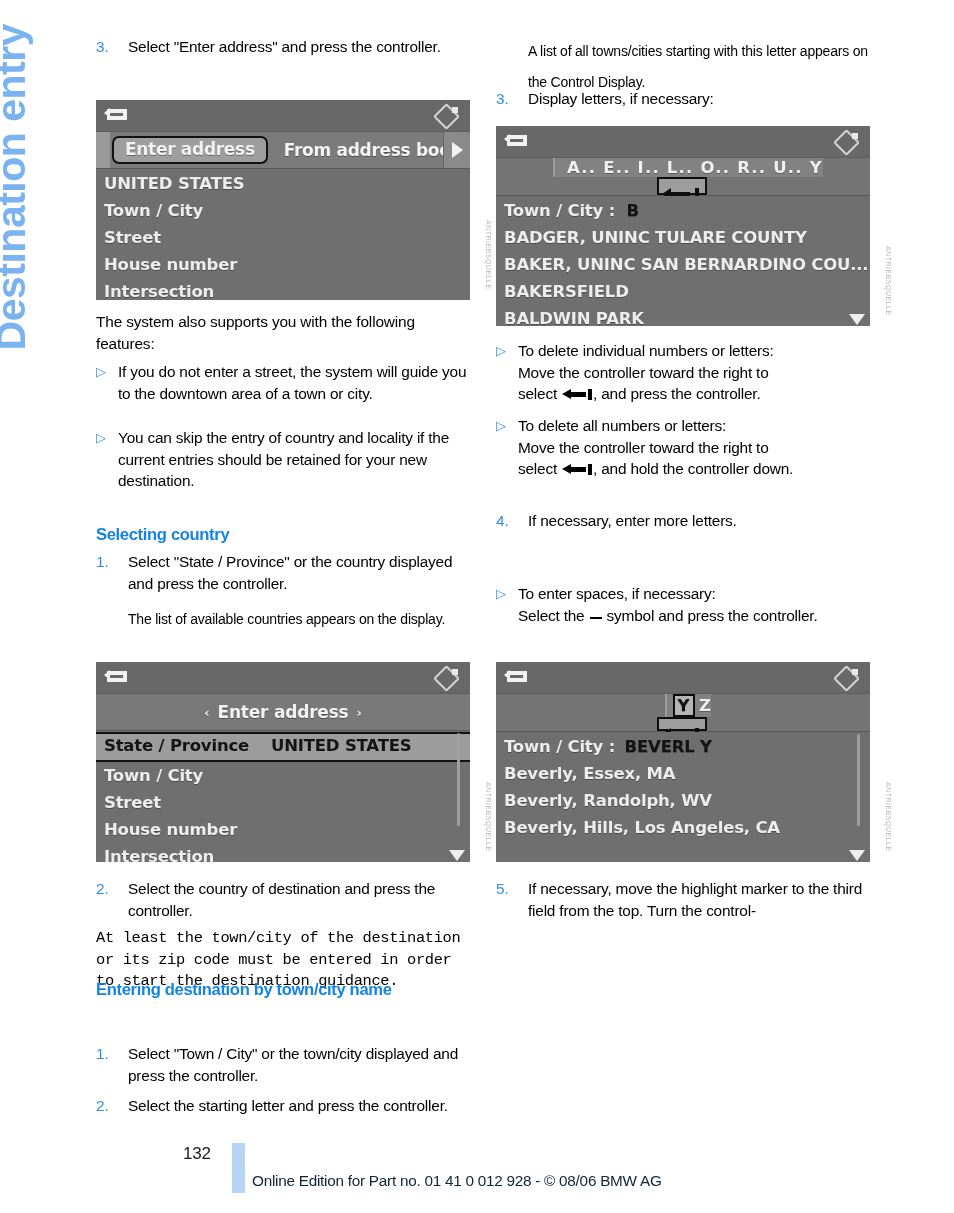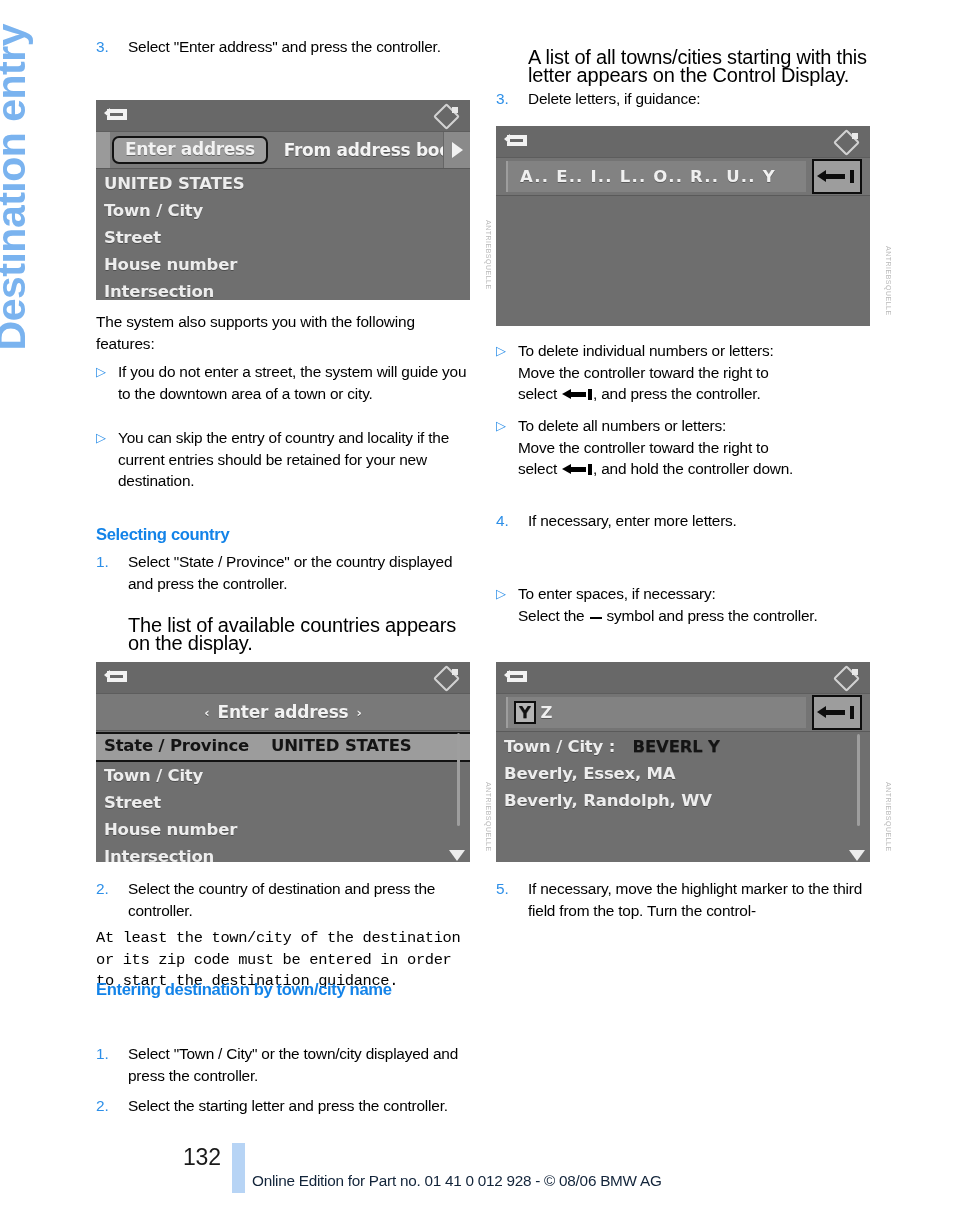--- a/index.html
+++ b/index.html
@@ -89,24 +89,23 @@
     flex: 0 0 22px;
     color: #2d8fe8;
     font-size: 13px;
     line-height: 21.5px;
     padding-top: 0px;
   }
   .bullitem .btext { flex: 1 1 auto; }
 
   .indent-body {
     margin-left: 32px;
-    font-size: 20px;
-    line-height: 18px;
+    font-size: 14px;
+    line-height: 31px;
     letter-spacing: -0.2px;
-    margin-top: 12px;
   }
 
   .heading {
     color: #1383e8;
     font-weight: bold;
     font-size: 16.6px;
     letter-spacing: -0.35px;
     margin: 0;
   }
 
@@ -335,20 +334,21 @@
   }
 
   
   .alpha-row {
     position: relative;
     height: 37px;
     background: #747474;
     border-bottom: 1px solid #5a5a5a;
     display: flex;
     align-items: center;
+    flex-direction: column;
   }
   .alpha-strip {
     margin-left: 10px;
     flex: 1 1 auto;
     height: 31px;
     background: #828282;
     display: flex;
     align-items: center;
     padding-left: 12px;
     color: #f0f0f0;
@@ -413,21 +413,21 @@
     position: absolute;
     left: 0;
     bottom: 0;
     width: 954px;
     height: 70px;
   }
   .page-num {
     position: absolute;
     left: 183px;
     top: 1px;
-    font-size: 23px;
+    font-size: 17px;
     color: #1a1a1a;
     letter-spacing: -0.2px;
   }
   .page-bar {
     position: absolute;
     left: 232px;
     top: 0px;
     width: 13px;
     height: 50px;
     background: #b7d4f5;
@@ -558,21 +558,21 @@
     <span class="ntext">Select the starting letter and press the controller.</span>
   </div>
 </div>
 
 <div class="col col-right">
 
   <div class="indent-body" style="position:absolute; top:36px; left:0; width:380px; margin-left:32px; width:348px;">A list of all towns/cities starting with this letter appears on the Control Display.</div>
 
   <div class="numitem" style="position:absolute; top:88px; left:0; width:380px;">
     <span class="num">3.</span>
-    <span class="ntext">Delete letters, if guidance:</span>
+    <span class="ntext">Display letters, if necessary:</span>
   </div>
 
   <div class="nav-shot" style="position:absolute; top:126px; left:0;">
     <div class="status-bar">
       <div class="back-icon">
         <div class="ba-head"></div>
           <div class="ba-top"></div>
           <div class="ba-right"></div>
           <div class="ba-bottom"></div>
       </div>
@@ -582,20 +582,31 @@
       </div>
     </div>
     <div class="alpha-row">
       <div class="alpha-strip">A..  E..  I..  L..  O..  R..  U..  Y</div>
       <div class="del-key">
         <div class="k-head"></div>
           <div class="k-shaft"></div>
           <div class="k-bar"></div>
       </div>
     </div>
+    <div class="list-area" style="height:calc(200px - 31px - 38px);">
+      <div class="list-row">
+        <span>Town / City :</span>
+        <span class="label-dark" style="margin-left:6px;">B</span>
+      </div>
+      <div class="list-row">BADGER, UNINC TULARE COUNTY</div>
+      <div class="list-row">BAKER, UNINC SAN BERNARDINO COU...</div>
+      <div class="list-row">BAKERSFIELD</div>
+      <div class="list-row">BALDWIN PARK</div>
+      <div class="scroll-down"></div>
+    </div>
   </div>
   <div class="side-watermark" style="left:382px; top:246px;">ANTRIEBSQUELLE</div>
 
   <div class="bullitem" style="position:absolute; top:340px; left:0; width:380px;">
     <span class="tri">▷</span>
     <span class="btext">
       <span>To delete individual numbers or letters:</span><br>
       <span>Move the controller toward the right to</span><br>
       <span>select </span><span class="del-glyph"><span class="head"></span><span class="shaft"></span><span class="bar"></span></span><span>, and press the controller.</span>
     </span>
@@ -645,24 +656,25 @@
       </div>
       <div class="del-key">
         <div class="k-head"></div>
           <div class="k-shaft"></div>
           <div class="k-bar"></div>
       </div>
     </div>
     <div class="list-area" style="height:calc(200px - 31px - 38px);">
       <div class="list-row">
         <span>Town / City :</span>
-        <span class="label-dark" style="margin-left:12px;">BEVERL Y</span>
+        <span class="label-dark" style="margin-left:4px;">BEVERL Y</span>
       </div>
       <div class="list-row">Beverly, Essex, MA</div>
       <div class="list-row">Beverly, Randolph, WV</div>
+      <div class="list-row">Beverly, Hills, Los Angeles, CA</div>
       <div class="scroll-track">
           <div class="scroll-thumb"></div>
         </div>
       <div class="scroll-down"></div>
     </div>
   </div>
   <div class="side-watermark" style="left:382px; top:782px;">ANTRIEBSQUELLE</div>
 
   <div class="numitem" style="position:absolute; top:878px; left:0; width:380px;">
     <span class="num">5.</span>

